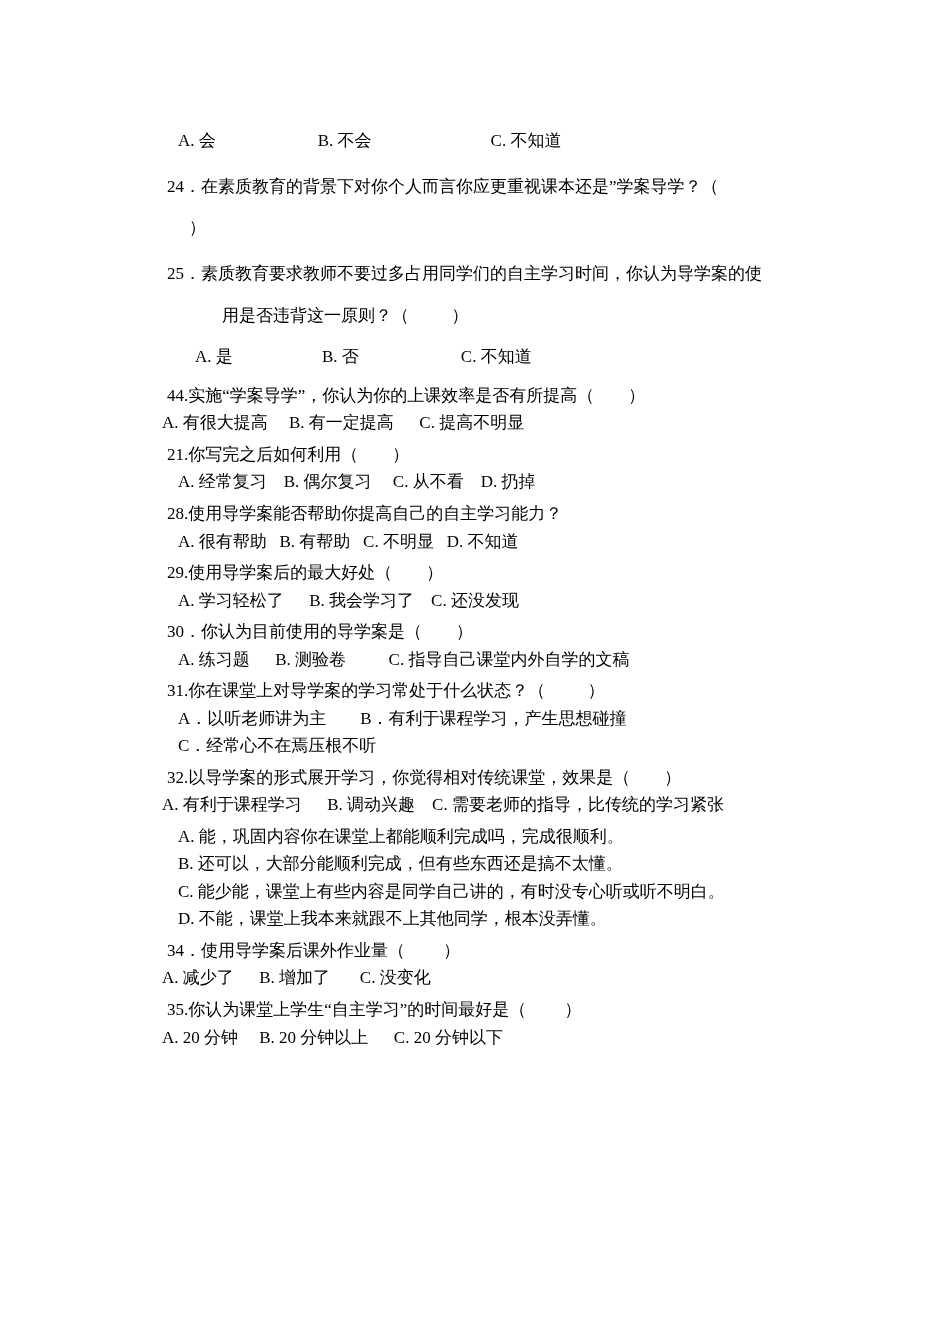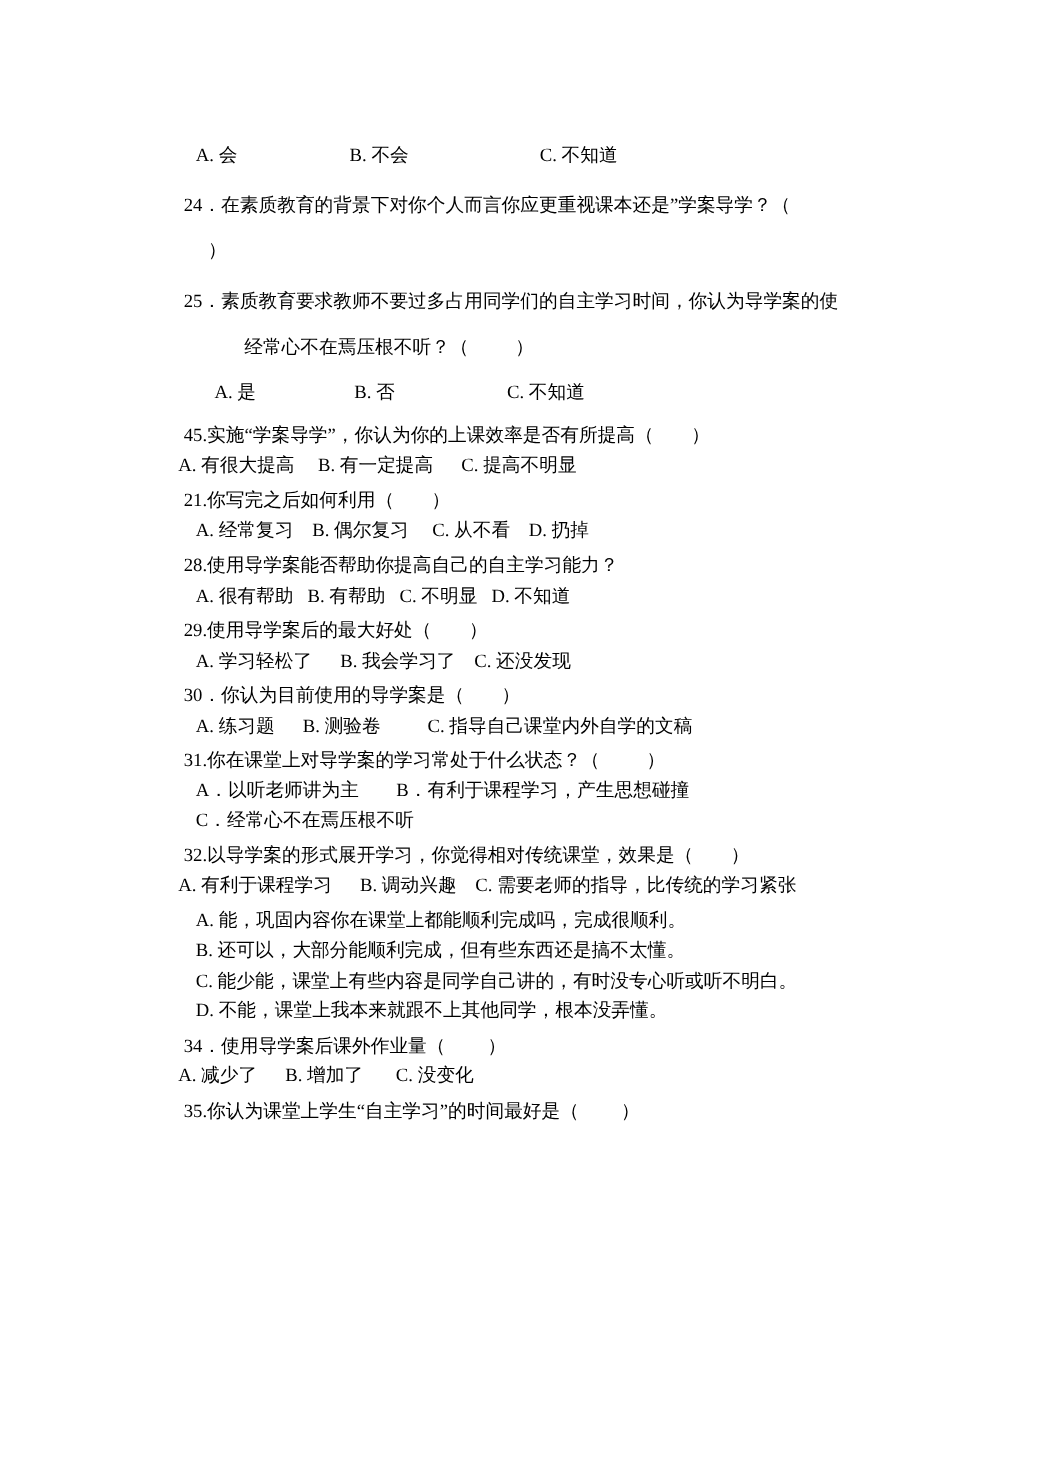--- a/index.html
+++ b/index.html
@@ -61,28 +61,28 @@
       <div class="opt-line indent-1">A. 会                        B. 不会                            C. 不知道</div>
     </div>
 
     <div class="q-block airy">
       <div class="q-line"><span>24．</span><span>在素质教育的背景下对你个人而言你应更重视课本还是”学案导学？（</span></div>
       <div class="q-line indent-3">）</div>
     </div>
 
     <div class="q-block airy">
       <div class="q-line"><span>25．</span><span>素质教育要求教师不要过多占用同学们的自主学习时间，你认为导学案的使</span></div>
-      <div class="q-line hang">经常心不在焉压根不听？（          ）</div>
+      <div class="q-line hang">用是否违背这一原则？（          ）</div>
       <div class="opt-line indent-2">A. 是                     B. 否                        C. 不知道</div>
     </div>
 
     <div class="tight">
 
       <div class="q-block">
-        <div class="q-line"><span>45.</span><span>实施“学案导学”，你认为你的上课效率是否有所提高（        ）</span></div>
+        <div class="q-line"><span>44.</span><span>实施“学案导学”，你认为你的上课效率是否有所提高（        ）</span></div>
         <div class="opt-line indent-3">A. 有很大提高     B. 有一定提高      C. 提高不明显</div>
       </div>
 
       <div class="q-block">
         <div class="q-line"><span>21.</span><span>你写完之后如何利用（        ）</span></div>
         <div class="opt-line indent-1">A. 经常复习    B. 偶尔复习     C. 从不看    D. 扔掉</div>
       </div>
 
       <div class="q-block">
         <div class="q-line"><span>28.</span><span>使用导学案能否帮助你提高自己的自主学习能力？</span></div>
@@ -117,17 +117,18 @@
         <div class="opt-line indent-1">D. 不能，课堂上我本来就跟不上其他同学，根本没弄懂。</div>
       </div>
 
       <div class="q-block">
         <div class="q-line"><span>34．</span><span>使用导学案后课外作业量（         ）</span></div>
         <div class="opt-line indent-3">A. 减少了      B. 增加了       C. 没变化</div>
       </div>
 
       <div class="q-block">
         <div class="q-line"><span>35.</span><span>你认为课堂上学生“自主学习”的时间最好是（         ）</span></div>
+        <div class="opt-line indent-3">A. 20 分钟     B. 20 分钟以上      C. 20 分钟以下</div>
       </div>
 
     </div>
   </div>
 </div>
 
 </body></html>

